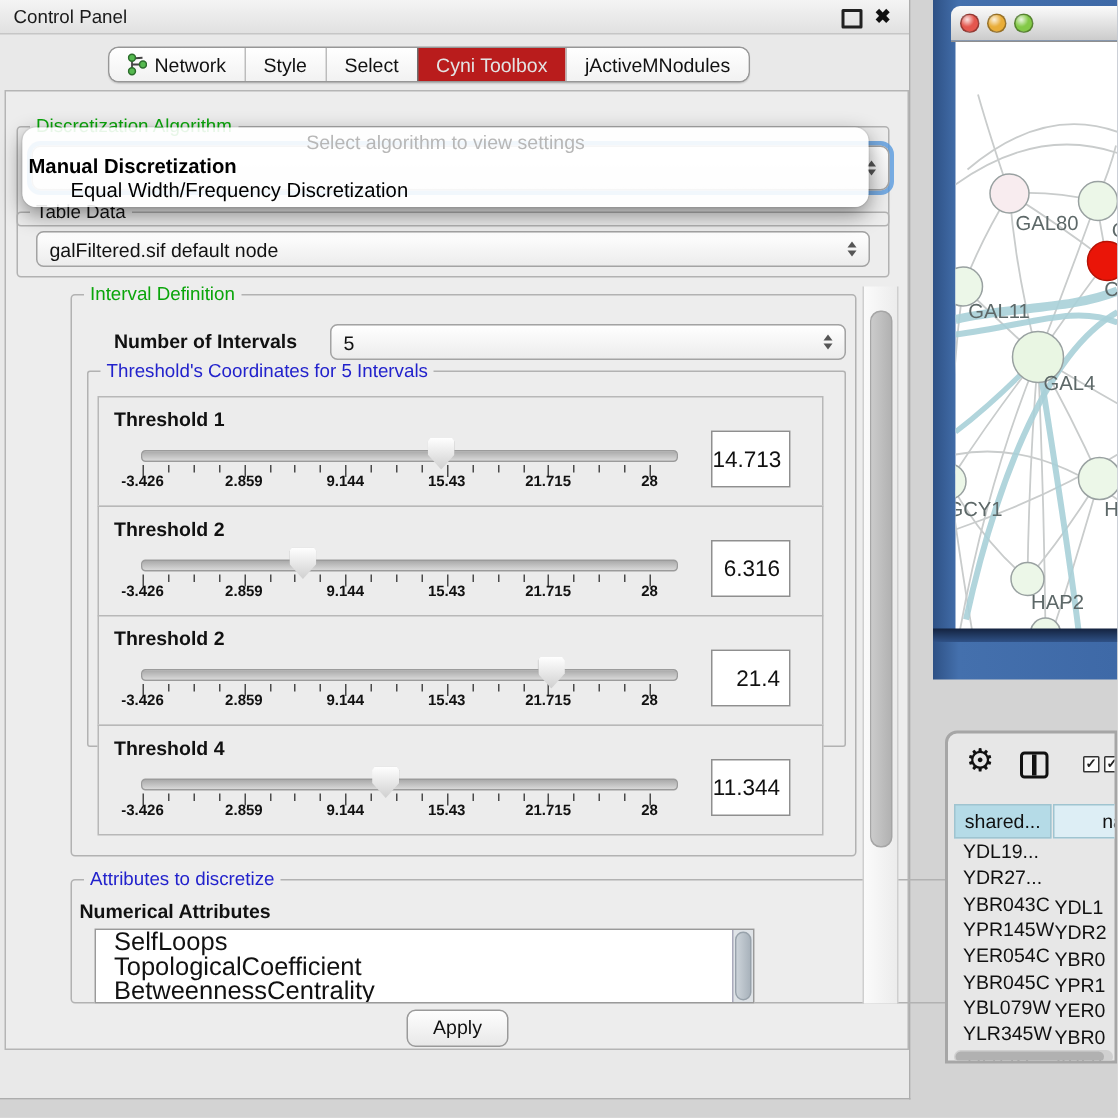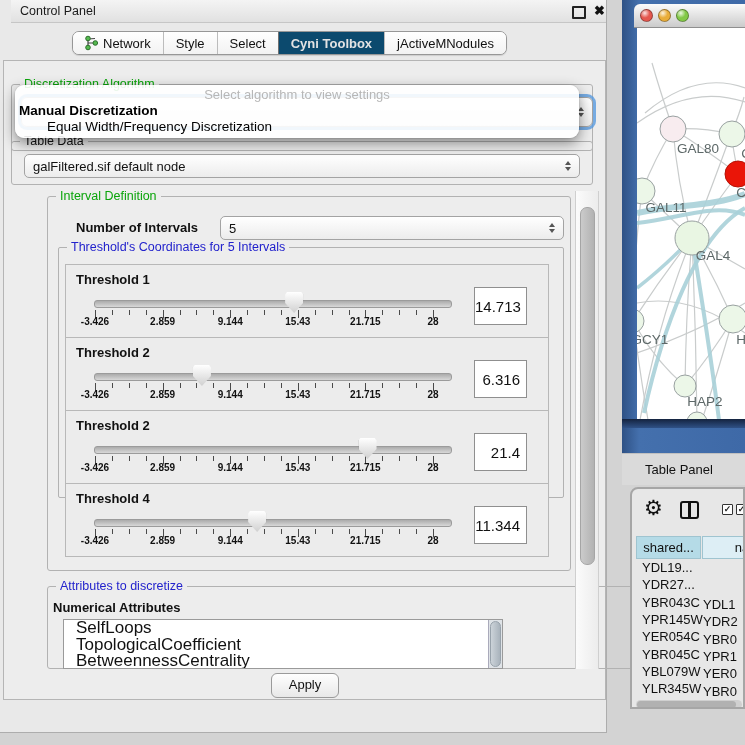--- a/index.html
+++ b/index.html
@@ -1,29 +1,29 @@
 <!DOCTYPE html>
 <html><head>
 <meta charset="utf-8">
 <style>
   html,body{margin:0;padding:0;background:#d3d3d3;font-family:"Liberation Sans",sans-serif;}
   #stage{position:relative;width:745px;height:745px;overflow:hidden;background:#d3d3d3;}
   .abs{position:absolute;}
 
   
   #control-panel{left:0;top:0;width:607px;height:733px;background:#e9e9e9;border:1px solid #adadad;border-left:none;border-top:none;box-sizing:border-box;}
-  #cp-header{left:0;top:0;right:0;height:22px;background:linear-gradient(#f4f4f4,#e1e1e1);border-bottom:1px solid #c6c6c6;margin-left:11px;}
+  #cp-header{left:0;top:0;right:0;height:22px;background:linear-gradient(#f4f4f4,#e1e1e1);border-bottom:1px solid #c6c6c6;}
   #cp-title{left:9px;top:0;height:22px;line-height:22px;font-size:12.5px;color:#1a1a1a;}
   #float-icon{left:561px;top:6px;width:10px;height:9px;border:2px solid #222;border-radius:1px;}
   #close-icon{left:583px;top:3px;font-size:13px;font-weight:bold;color:#111;}
 
   .seg-tabs{display:flex;height:22px;border:1px solid #979797;border-radius:7px;overflow:hidden;background:#fff;box-shadow:0 1px 1px rgba(0,0,0,.12);}
   .seg-tab{display:flex;align-items:center;padding:0 12px;font-size:13px;color:#111;background:linear-gradient(#ffffff,#f2f2f2);border-left:1px solid #bcbcbc;cursor:default;white-space:nowrap;}
   .seg-tab:first-child{border-left:none;}
-  .seg-tab.selected{background:#0c4a6e;color:#e3e3e3;border-left-color:#707070;font-weight:bold;}
+  .seg-tab.selected{background:#b91c1c;color:#e3e3e3;border-left-color:#707070;}
   .seg-tab .ticon{margin-right:5px;display:inline-flex;}
 
   #cp-content{left:3px;top:60px;width:601px;height:638px;background:#ededed;border:1px solid #b5b5b5;box-sizing:content-box;}
 
   .group{position:absolute;border:1px solid #b2b2b2;border-radius:3px;box-sizing:border-box;}
   .gtitle{position:absolute;top:-8px;left:8px;background:#ededed;padding:0 4px;font-size:12.5px;white-space:nowrap;}
   .gtitle.green{color:#0aa50a;}
   .gtitle.blue{color:#2222cc;}
   .gtitle.black{color:#111;}
 
@@ -379,23 +379,20 @@
             <circle cx="733" cy="318" r="14" fill="#ecf7e8" stroke="#99a1a1" stroke-width="1"></circle>
             <text x="741" y="343" text-anchor="middle" fill="#5d6868" font-size="13.5" font-family="&quot;Liberation Sans&quot;, sans-serif">H</text>
             <circle cx="685" cy="385" r="11" fill="#ecf7e8" stroke="#99a1a1" stroke-width="1"></circle>
             <text x="705" y="405" text-anchor="middle" fill="#5d6868" font-size="13.5" font-family="&quot;Liberation Sans&quot;, sans-serif">HAP2</text>
             <circle cx="697" cy="421" r="10" fill="#ecf7e8" stroke="#99a1a1" stroke-width="1"></circle>
           </svg></div>
     </div>
     <div id="net-shadow" class="abs"></div>
   </div>
 
-  <div id="tp-strip" class="abs">
-    <div id="tp-title" class="abs">Table Panel</div>
-  </div>
 
   <div id="tp-container" class="abs">
     <div id="gear-icon" class="abs">⚙</div>
     <div id="cols-icon" class="abs">
         <div class="mid"></div>
       </div>
     <div class="chk" style="left:90px;">✓</div>
     <div class="chk" style="left:104px;">✓</div>
 
     <div id="hcell-1" class="hcell">shared...</div>

